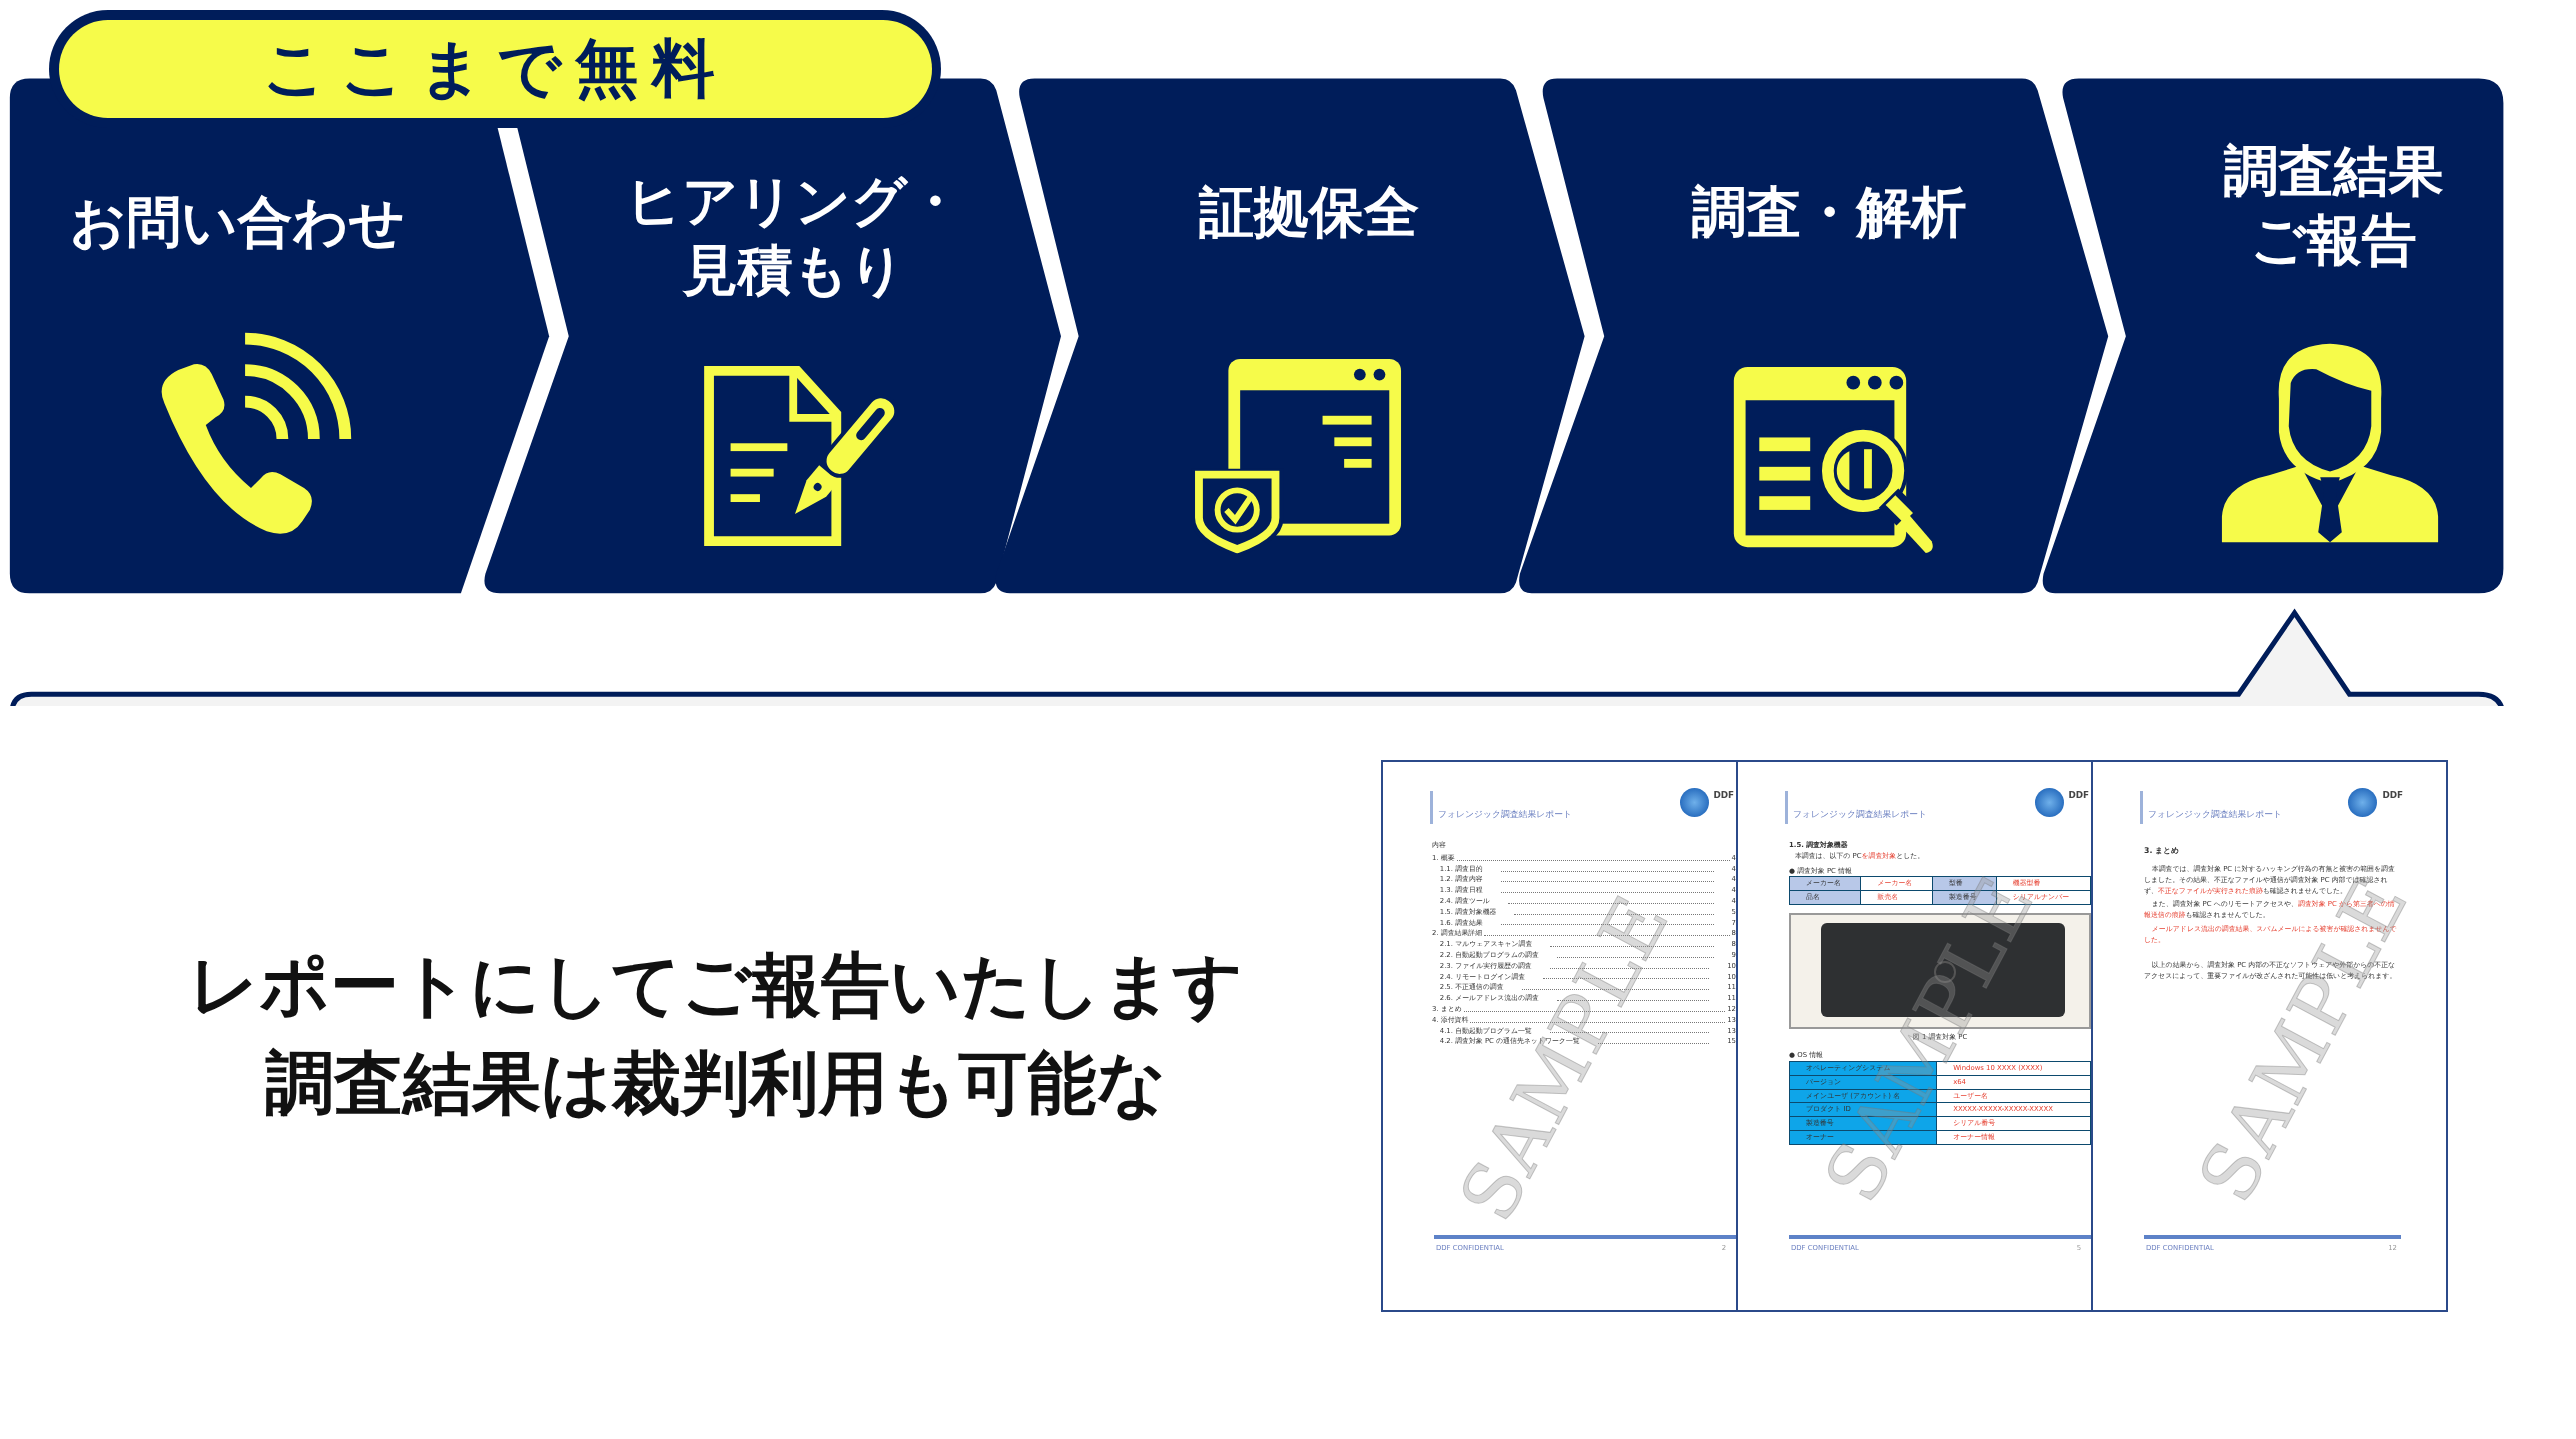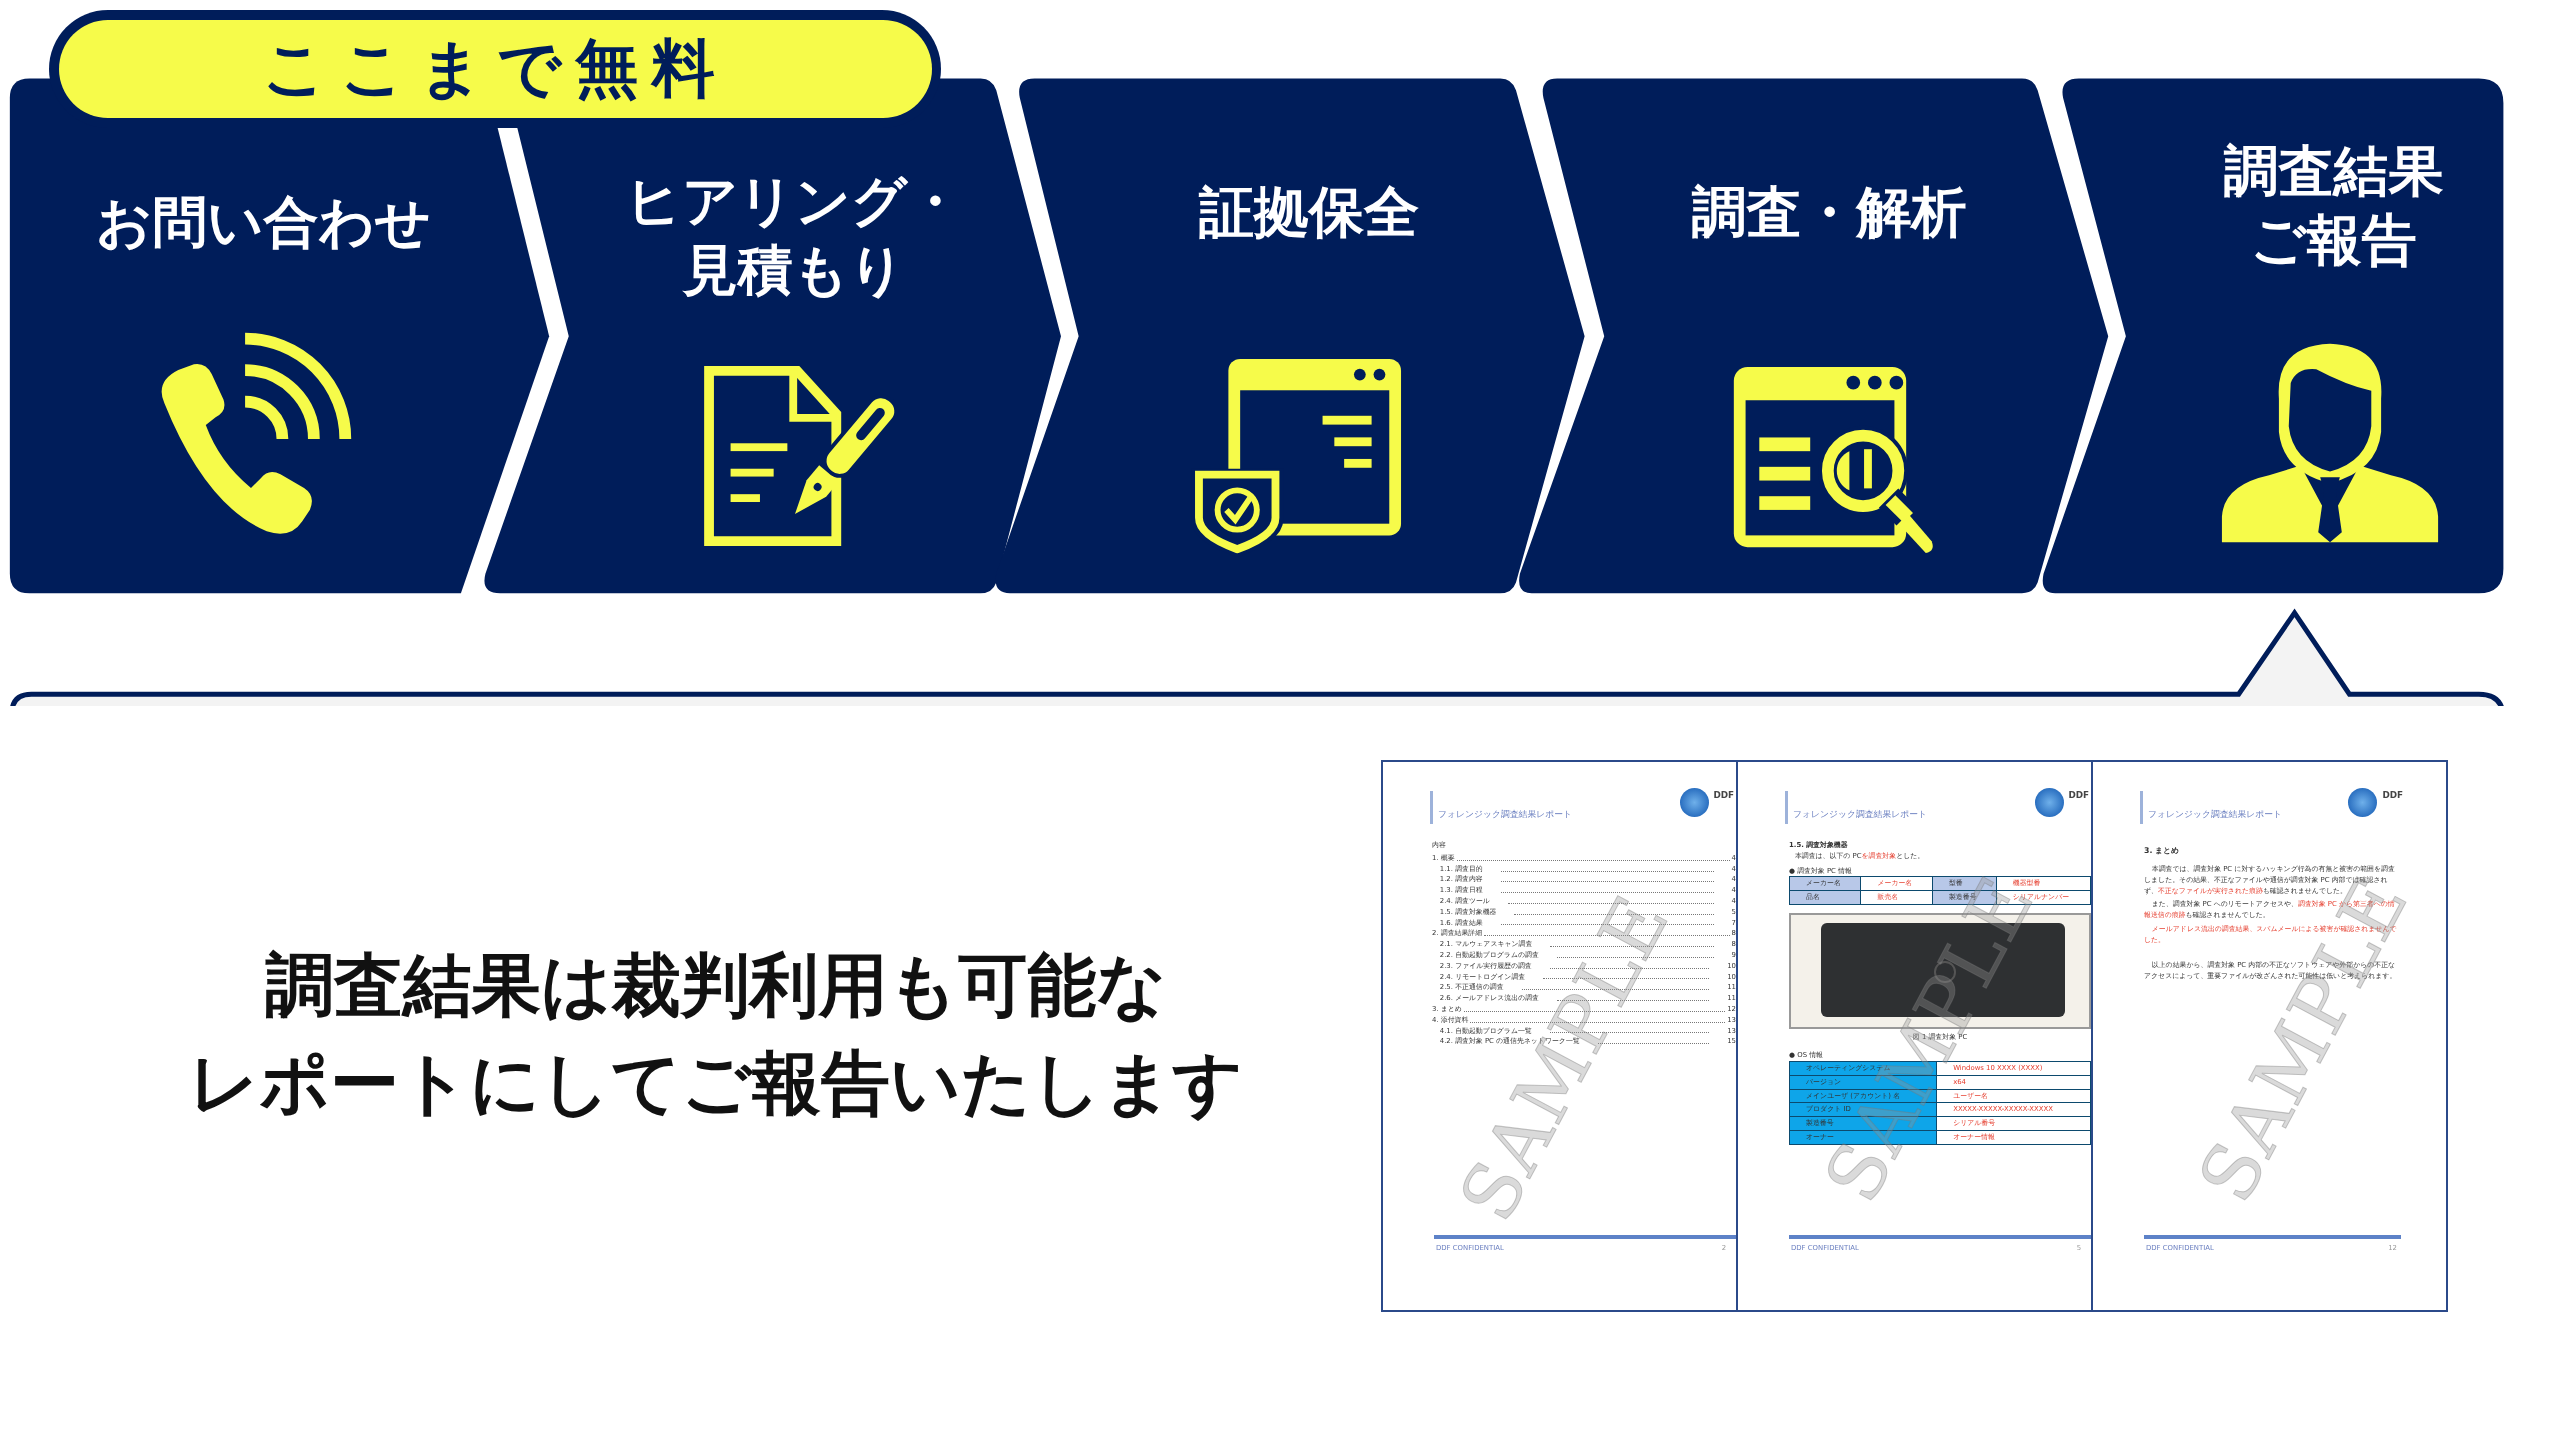--- a/index.html
+++ b/index.html
@@ -65,21 +65,21 @@
   <path fill="#001d5a" d="M2120,80 L2528,80 Q2553,80 2553,105 L2553,580 Q2553,605 2528,605 L2096,605 Q2080,605 2084,585 L2168,343 L2104,100 Q2100,80 2120,80 Z"></path>
 
   <path fill="#f3f3f3" stroke="#001d5a" stroke-width="5" d="M32,708 L2283,708 L2340,625 L2396,708 L2528,708 Q2553,708 2553,733 L2553,1378 Q2553,1403 2528,1403 L32,1403 Q12,1403 12,1383 L12,728 Q12,708 32,708 Z"></path>
 </svg>
 
 <div class="badge-outer"></div>
 <div class="badge-inner">
   <span class="badge-text">ここまで無料</span>
 </div>
 
-<div class="step-label" style="left:48px; top:188px; width:431px;">お問い合わせ</div>
+<div class="step-label" style="left:22px; top:188px; width:431px;">お問い合わせ</div>
 <div class="step-label" style="left:549px; top:167px; width:490px;">ヒアリング・
 見積もり</div>
 <div class="step-label" style="left:1069px; top:178px; width:480px;">証拠保全</div>
 <div class="step-label" style="left:1589px; top:178px; width:480px;">調査・解析</div>
 <div class="step-label" style="left:2098px; top:137px; width:471px;">調査結果
 ご報告</div>
 
 <svg class="icon" style="left:137px; top:319px;" width="226" height="226" viewBox="0 0 230 230">
   <path fill="#f6fb4a" d="M28,86 Q18,64 42,52 L58,46 Q70,44 76,56 L88,82 Q92,94 80,100 L70,108 Q84,146 116,172 L126,162 Q134,152 146,158 L170,172 Q182,180 176,194 L168,206 Q156,224 132,216 Q70,190 28,86 Z"></path>
   <path fill="none" stroke="#f6fb4a" stroke-width="12" d="M110,20 A102,102 0 0 1 212,122"></path>
@@ -135,22 +135,22 @@
 </svg>
 
 <svg class="icon" style="left:2218px; top:324px;" width="226" height="226" viewBox="0 0 230 230">
   <path d="M62,76 Q58,22 114,20 Q170,22 166,76 L166,110 Q162,150 114,162 Q66,150 62,110 Z" fill="#f6fb4a"></path>
   <path d="M74,60 Q80,44 100,46 Q130,62 156,68 L156,104 Q152,140 114,150 Q76,140 72,104 Z" fill="#001d5a"></path>
   <path d="M4,222 L4,196 Q6,164 52,154 L84,144 L114,200 L144,144 L176,154 Q222,164 224,196 L224,222 Z" fill="#f6fb4a"></path>
   <path d="M104,156 L124,156 L120,170 L126,212 L114,222 L102,212 L108,170 Z" fill="#001d5a"></path>
 </svg>
 
 <div class="panel-text" style="top:936px;">
+  <div>レポートにしてご報告いたします</div>
   <div>調査結果は裁判利用も可能な</div>
-  <div>レポートにしてご報告いたします</div>
 </div>
 
 <div class="report">
 
   <div class="page">
     <div class="pg-hdr-bar"></div>
     <div class="pg-title">フォレンジック調査結果レポート</div>
     <div class="pg-logo"></div>
     <div class="pg-logo-text">DDF</div>
     <div class="pg-body" style="left:49px; right:0;">

